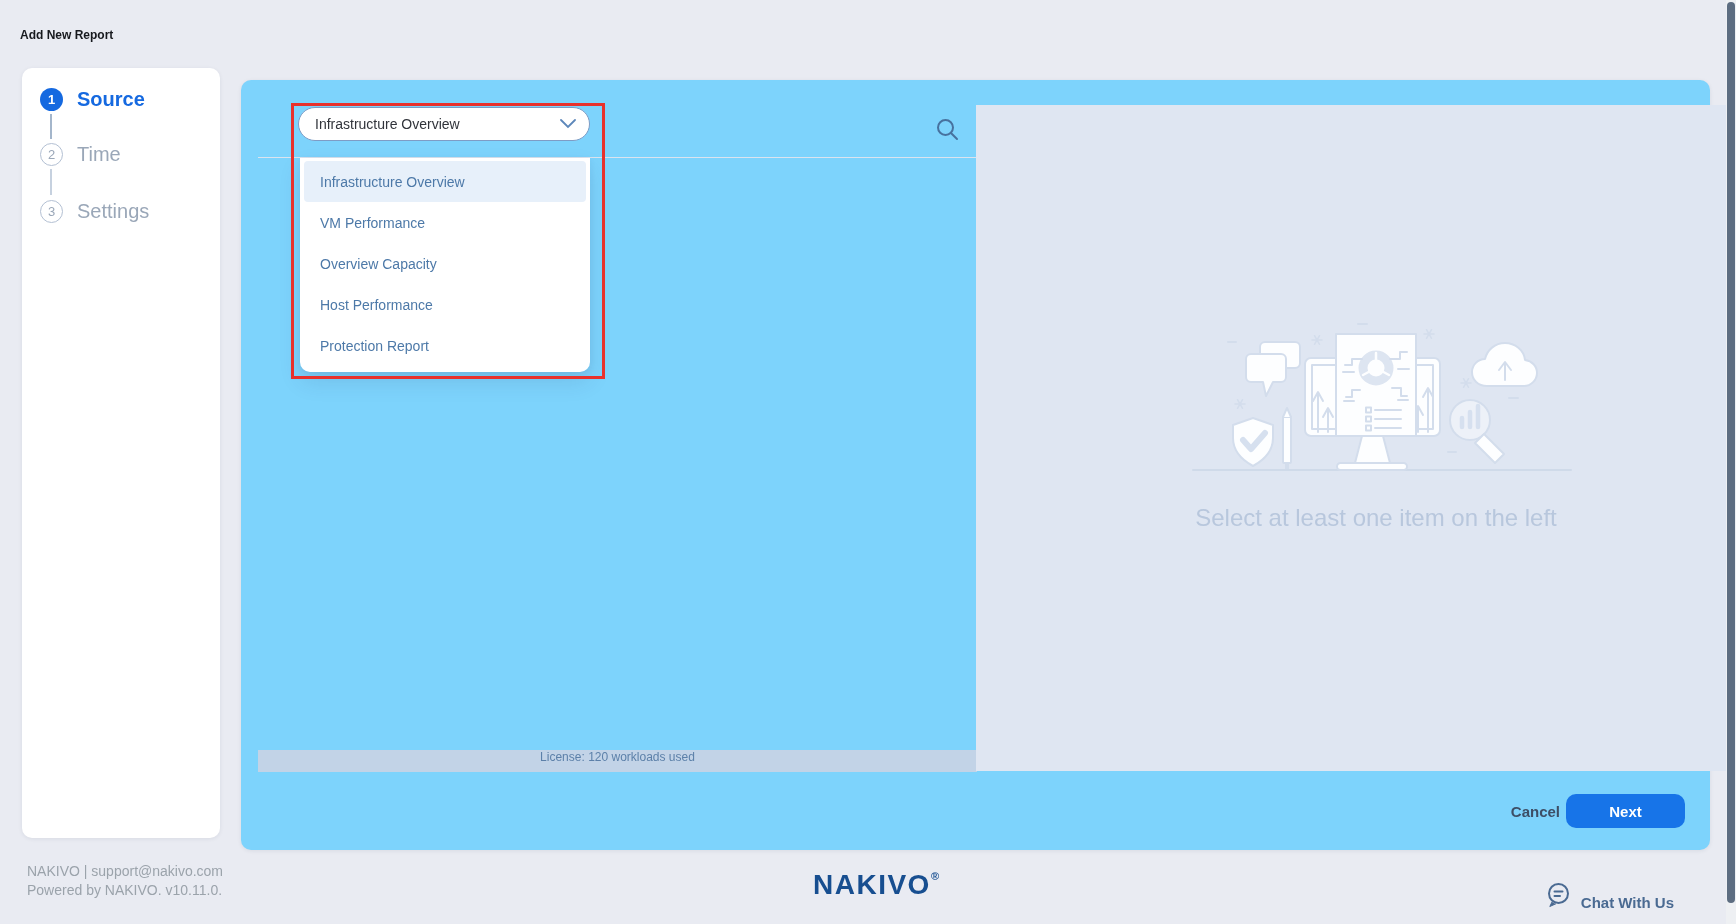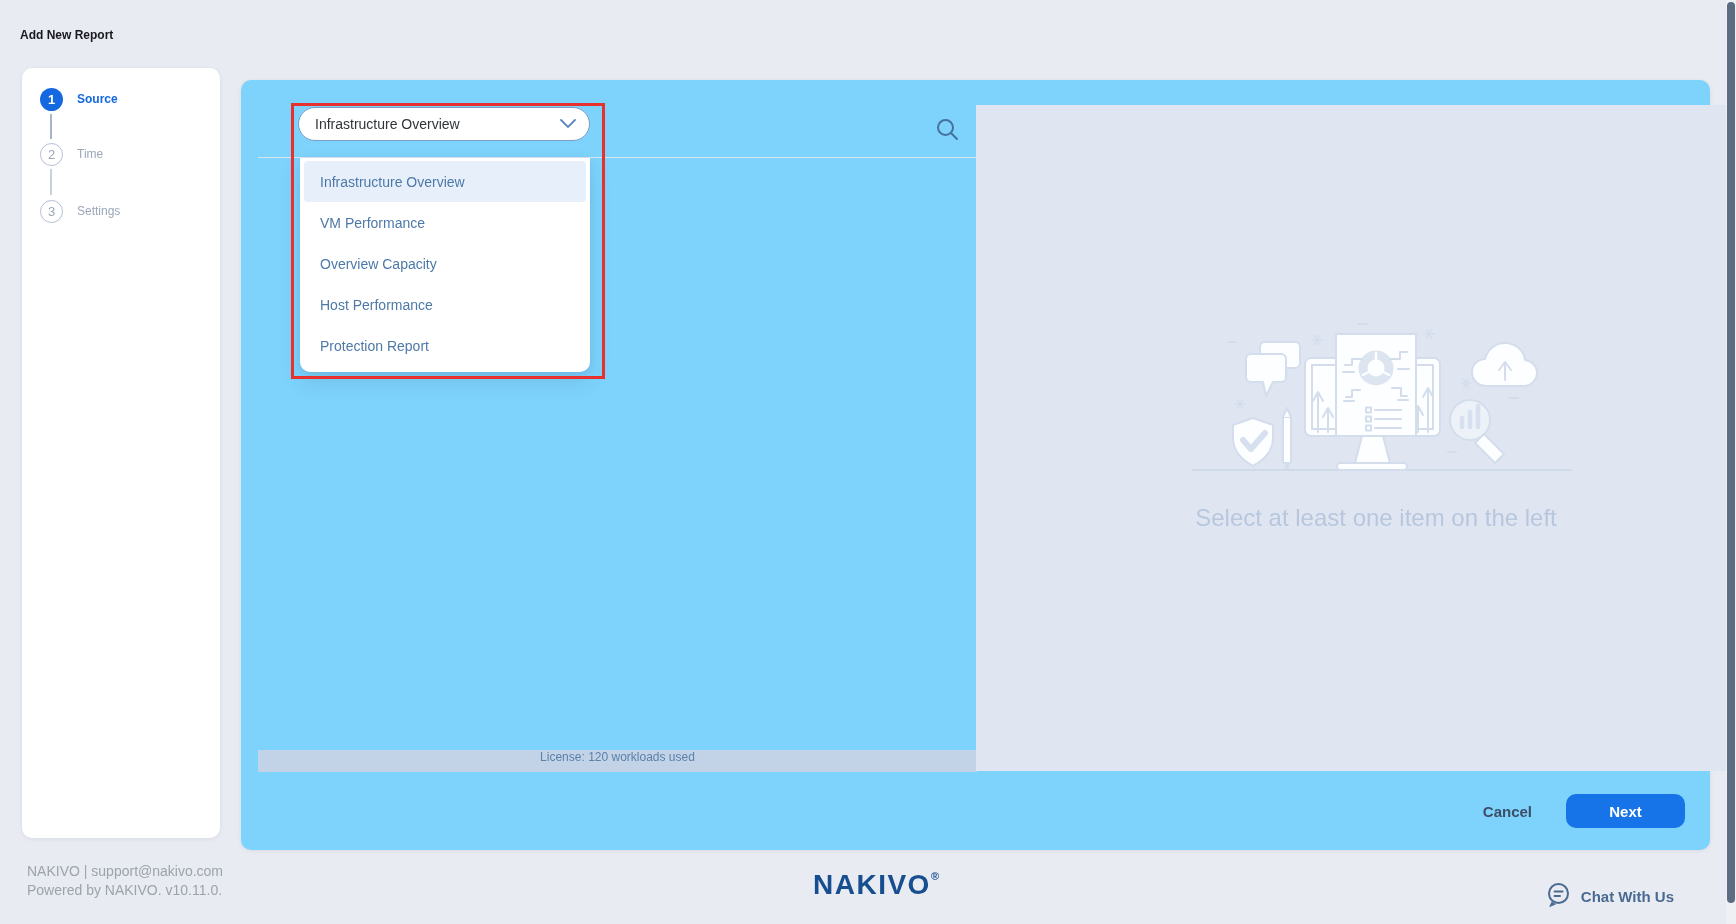--- a/index.html
+++ b/index.html
@@ -13,21 +13,21 @@
 
   
   .wizard-card{position:absolute;left:22px;top:68px;width:198px;height:770px;background:#fff;
     border-radius:10px;box-shadow:0 1px 4px rgba(25,39,70,.08);}
   .step{position:absolute;left:18px;height:24px;display:flex;align-items:center;cursor:pointer;}
   .step-1{top:19px}.step-2{top:74px}.step-3{top:131px}
   .step-circle{width:23px;height:23px;border-radius:50%;display:flex;align-items:center;justify-content:center;
     font-size:13px;box-sizing:border-box;flex:0 0 auto;}
   .step.active .step-circle{background:#1569e0;color:#fff;font-weight:bold;}
   .step:not(.active) .step-circle{background:#fff;border:1.5px solid #b3c0d3;color:#9aa7b8;}
-  .step-label{margin-left:14px;font-size:12px;color:#9aa7b8;}
+  .step-label{margin-left:14px;font-size:20px;color:#9aa7b8;}
   .step.active .step-label{color:#1569e0;font-weight:bold;}
   .connector{position:absolute;left:28px;width:2px;}
   .connector-1{top:46px;height:25px;background:#a4b6cb;}
   .connector-2{top:101px;height:26px;background:#c6d1df;}
 
   
   .main-card{position:absolute;left:241px;top:80px;width:1469px;height:770px;background:#7dd3fc;
     border-radius:10px;box-shadow:0 1px 4px rgba(25,39,70,.08);}
 
   .type-dropdown{position:absolute;left:57px;top:27px;width:292px;height:34px;box-sizing:border-box;
@@ -48,31 +48,31 @@
 
   .license-bar{position:absolute;left:17px;top:670px;width:719px;height:22px;background:#c2d3e7;
     display:flex;align-items:flex-start;justify-content:center;font-size:12px;color:#5c80a9;}
 
   
   .preview-panel{position:absolute;left:735px;top:25px;width:800px;height:666px;background:#dfe6f2;
     display:flex;flex-direction:column;align-items:center;justify-content:center;}
   .empty-text{margin-top:26px;font-size:24px;color:#b8c7dd;}
 
   
-  .actions{position:absolute;right:25px;top:714px;display:flex;align-items:center;gap:28px;}
+  .actions{position:absolute;right:25px;top:714px;display:flex;align-items:center;}
   .btn-cancel{background:none;border:none;font-family:inherit;font-size:15px;font-weight:bold;color:#3d4e66;cursor:pointer;}
   .btn-next{width:119px;height:34px;background:#1774e8;border:none;border-radius:10px;color:#fff;
     font-family:inherit;font-size:15px;font-weight:bold;cursor:pointer;}
 
   
   .footer-info{position:absolute;left:27px;top:862px;font-size:14px;line-height:19px;color:#9ba3ab;}
   .footer-logo{position:absolute;left:813px;top:869px;font-size:28px;font-weight:bold;color:#174e90;
     letter-spacing:1.5px;}
   .footer-logo sup{font-size:11px;font-weight:bold;vertical-align:14px;letter-spacing:0;}
-  .chat-btn{position:absolute;right:56px;top:880px;display:flex;align-items:center;gap:9px;background:none;border:none;
+  .chat-btn{position:absolute;right:56px;top:880px;display:flex;align-items:flex-end;gap:9px;background:none;border:none;
     font-family:inherit;color:#4a6a92;font-size:15px;font-weight:bold;cursor:pointer;}
 
   
   .scrollbar{position:absolute;right:0;top:0;width:10px;height:924px;background:#eef0f3;}
   .scroll-thumb{position:absolute;left:1px;top:2px;width:8px;height:901px;background:#5d6d81;border-radius:4px;cursor:pointer;}
 </style>
 </head>
 <body>
 
 <h1 class="page-title">Add New Report</h1>

